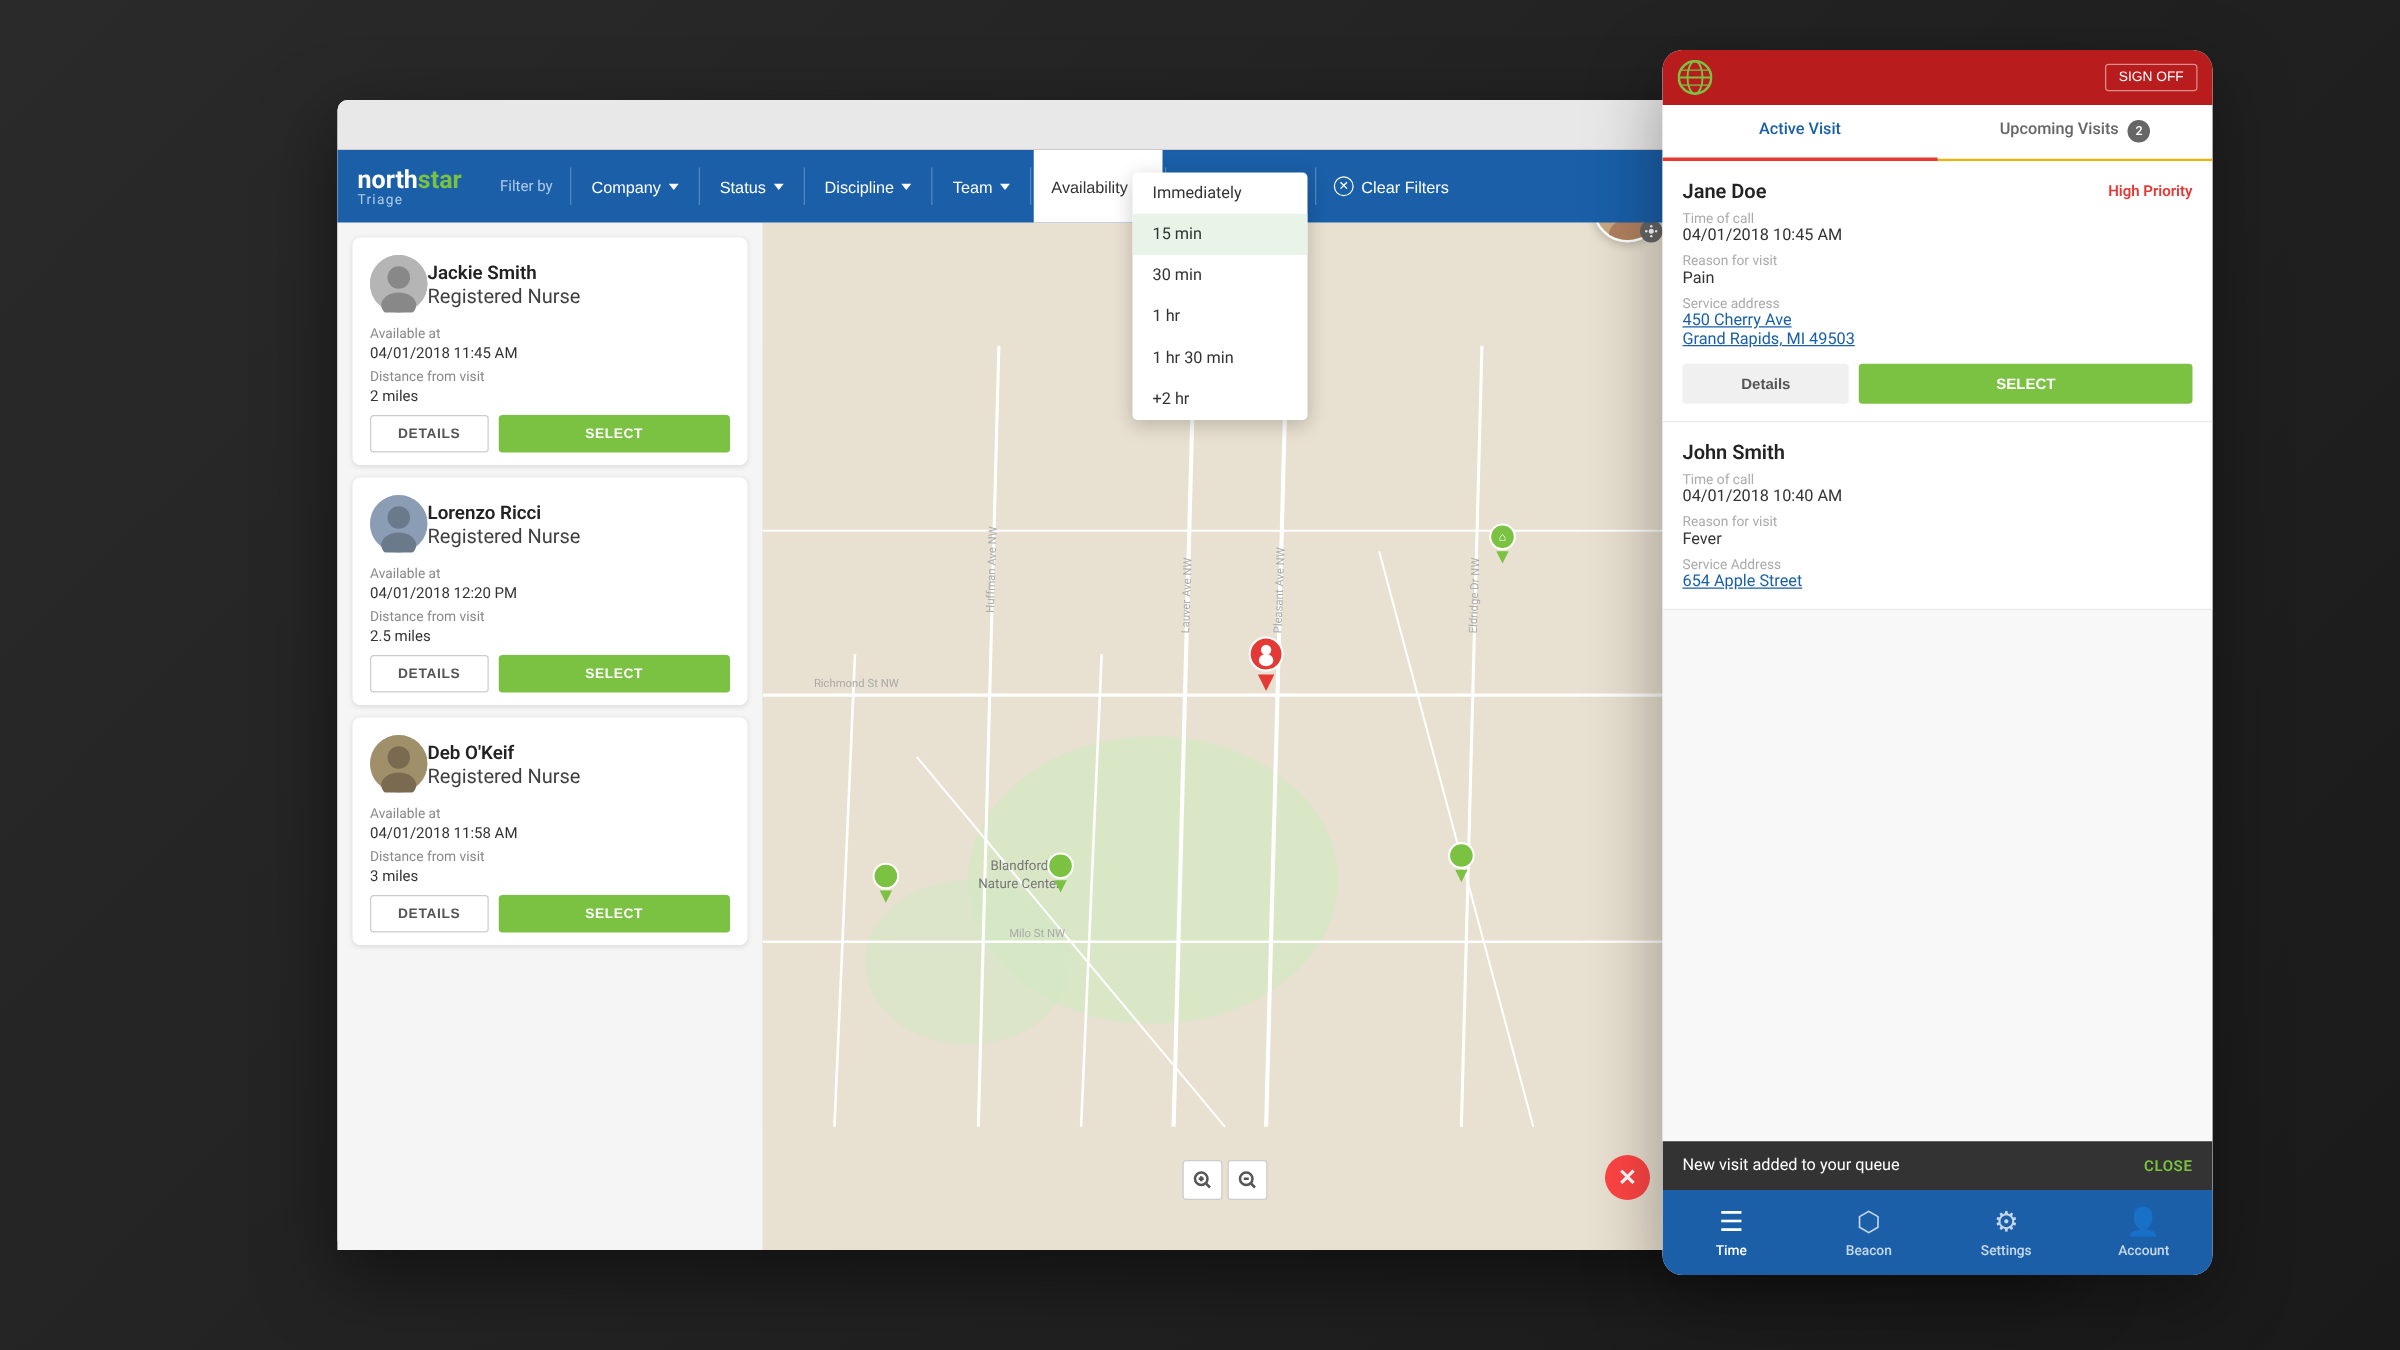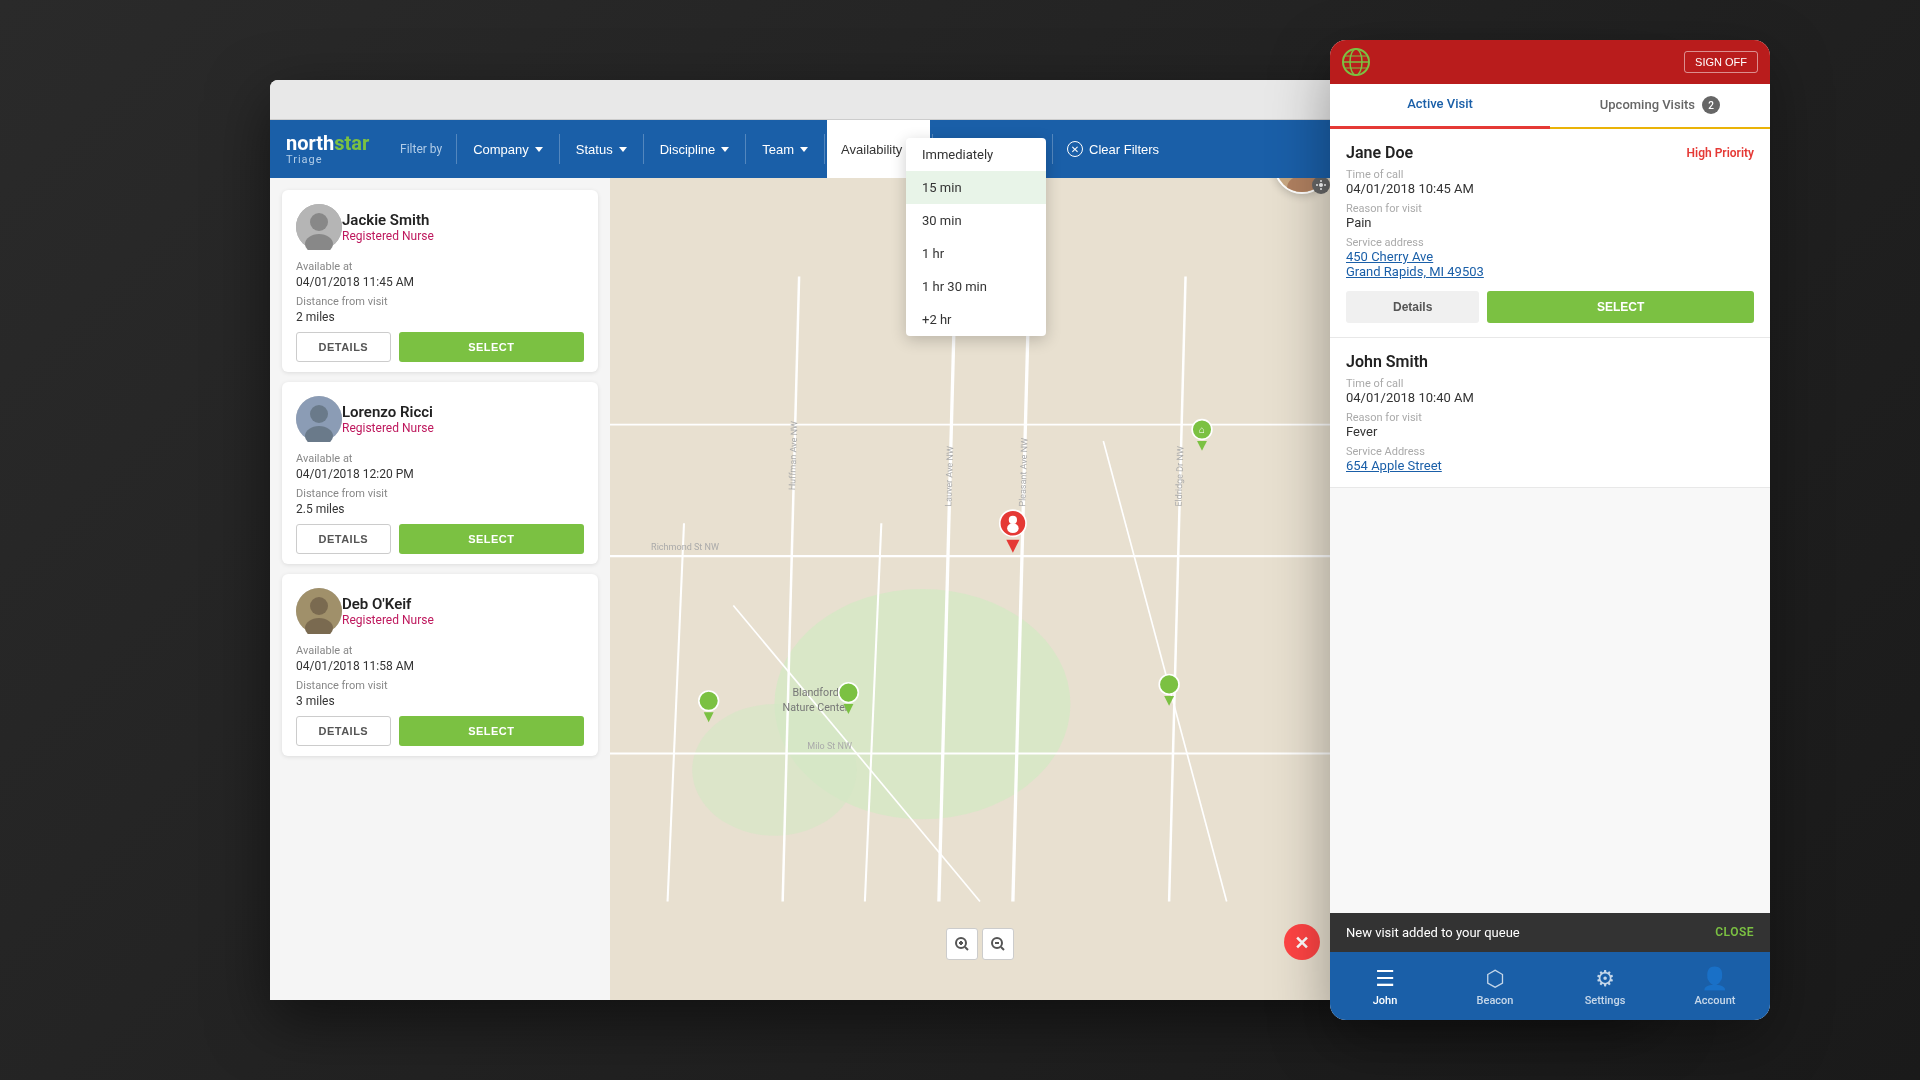--- a/index.html
+++ b/index.html
@@ -233,22 +233,22 @@
       color: white;
       flex-shrink: 0;
     }
     .staff-info { flex: 1; }
     .staff-name {
       font-size: 15px;
       font-weight: 600;
       color: #222;
     }
     .staff-role {
-      font-size: 12px;
-      color: #be185d;
+      font-size: 16px;
+      color: #404040;
     }
     .staff-details {
       font-size: 11px;
       color: #888;
       margin-bottom: 2px;
     }
     .staff-detail-value {
       font-size: 12px;
       color: #333;
       margin-bottom: 6px;
@@ -598,21 +598,21 @@
 
     
     .toast-notification {
       position: absolute;
       bottom: 68px;
       left: 0;
       right: 0;
       background: #333;
       color: white;
       display: flex;
-      align-items: flex-start;
+      align-items: center;
       justify-content: space-between;
       padding: 12px 16px;
       font-size: 13px;
       z-index: 400;
       margin-top: 33px;
     }
     .toast-close {
       color: #7bc142;
       font-weight: 600;
       font-size: 12px;
@@ -1029,21 +1029,21 @@
         <div class="dot active"></div>
         <div class="dot"></div>
         <div class="dot"></div>
       </div>
       <div style="width:50px;"></div>
     </div>
 
     <div class="tablet-nav">
       <div class="tablet-nav-item active">
         <span class="tablet-nav-icon">☰</span>
-        <span class="tablet-nav-label">John</span>
+        <span class="tablet-nav-label">Time</span>
       </div>
       <div class="tablet-nav-item">
         <span class="tablet-nav-icon">⬡</span>
         <span class="tablet-nav-label">Beacon</span>
       </div>
       <div class="tablet-nav-item">
         <span class="tablet-nav-icon">⚙</span>
         <span class="tablet-nav-label">Settings</span>
       </div>
       <div class="tablet-nav-item">

